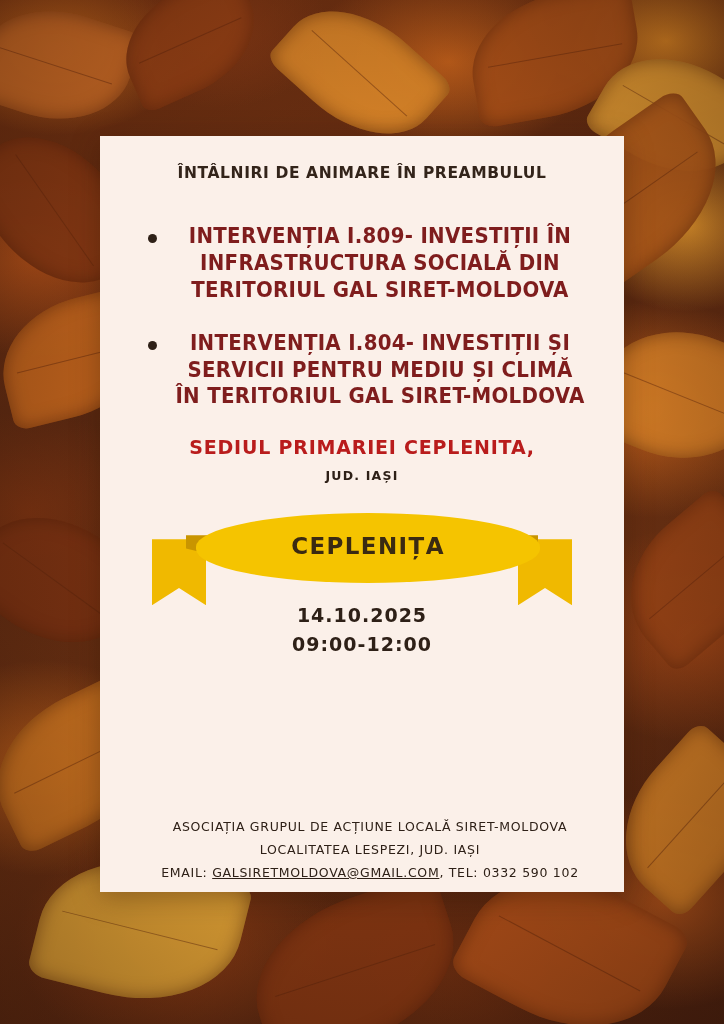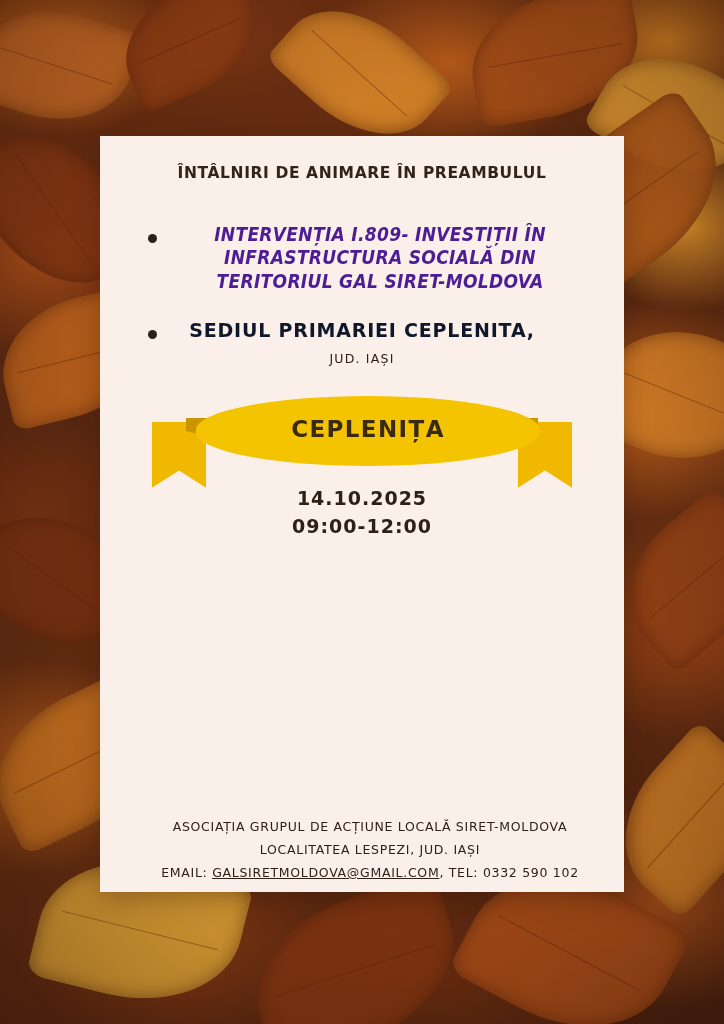--- a/index.html
+++ b/index.html
@@ -99,49 +99,48 @@
   ul.interventions {
     list-style: none;
     margin: 38px 26px 0 26px;
     padding: 0;
   }
   ul.interventions li {
     position: relative;
     margin: 0 0 26px 0;
     padding: 0 10px 0 46px;
     font-weight: bold;
-    font-size: 19px;
+    font-size: 22px;
     line-height: 1.22;
     letter-spacing: 0.3px;
-    color: #4c1d95;
+    color: #7f1d1d;
     text-transform: uppercase;
     font-family: "DejaVu Sans Condensed", "DejaVu Sans", sans-serif;
-    font-style: italic;
   }
   ul.interventions li .bullet {
     position: absolute;
     left: 22px;
     top: 11px;
     width: 9px;
     height: 9px;
     border-radius: 50%;
     background: #2e2017;
   }
 
   .venue {
     margin: 24px 30px 0 30px;
     font-weight: bold;
     font-size: 19px;
     letter-spacing: 0.8px;
     text-transform: uppercase;
-    color: #0f172a;
+    color: #b91c1c;
   }
   .county {
     margin: 10px 0 0 0;
-    font-weight: normal;
+    font-weight: bold;
     font-size: 12.5px;
     letter-spacing: 1.2px;
     text-transform: uppercase;
     color: #2e2017;
   }
 
   
   .ribbon-wrap {
     position: relative;
     margin: 22px 0 0 0;
@@ -251,20 +250,21 @@
         <div>ÎNTÂLNIRI DE ANIMARE ÎN PREAMBULUL</div>
       </div>
 
       <ul class="interventions">
         <li>
           <span class="bullet"></span>
           <span>INTERVENȚIA I.809- INVESTIȚII ÎN INFRASTRUCTURA SOCIALĂ DIN TERITORIUL GAL SIRET-MOLDOVA</span>
         </li>
         <li>
           <span class="bullet"></span>
+          <span>INTERVENȚIA I.804- INVESTIȚII ȘI SERVICII PENTRU MEDIU ȘI CLIMĂ ÎN TERITORIUL GAL SIRET-MOLDOVA</span>
         </li>
       </ul>
 
       <div class="venue">SEDIUL PRIMARIEI CEPLENITA,</div>
       <div class="county">JUD. IAȘI</div>
 
       <div class="ribbon-wrap">
         <div class="ribbon-tail left"></div>
         <div class="ribbon-tail right"></div>
         <div class="ribbon-shadow left"></div>

